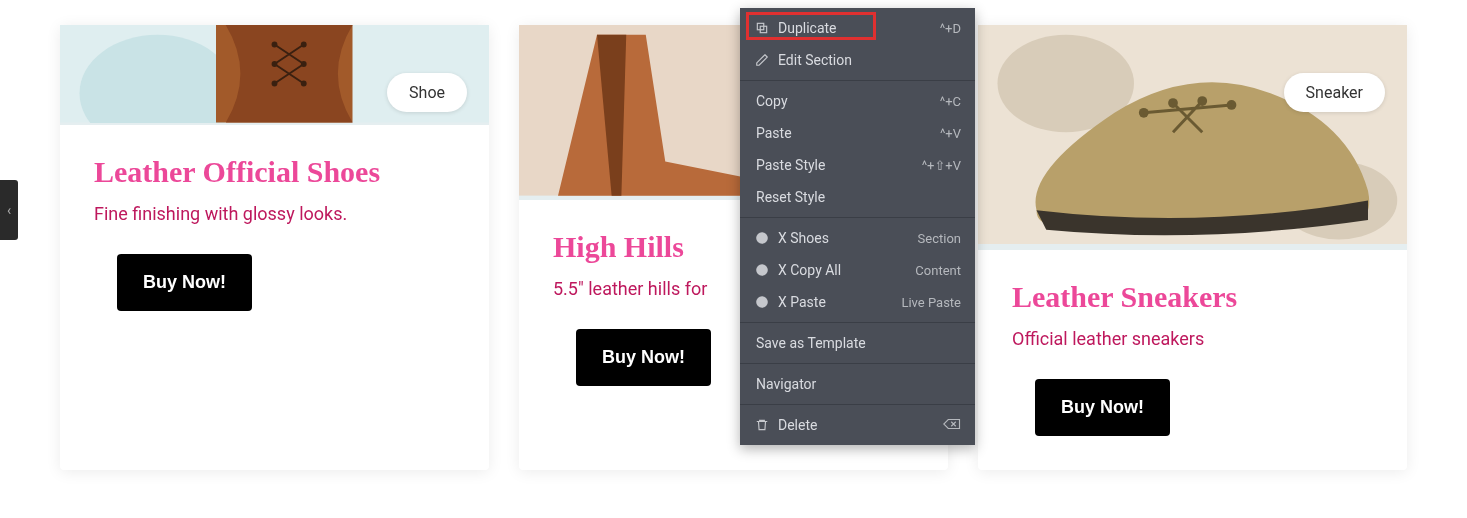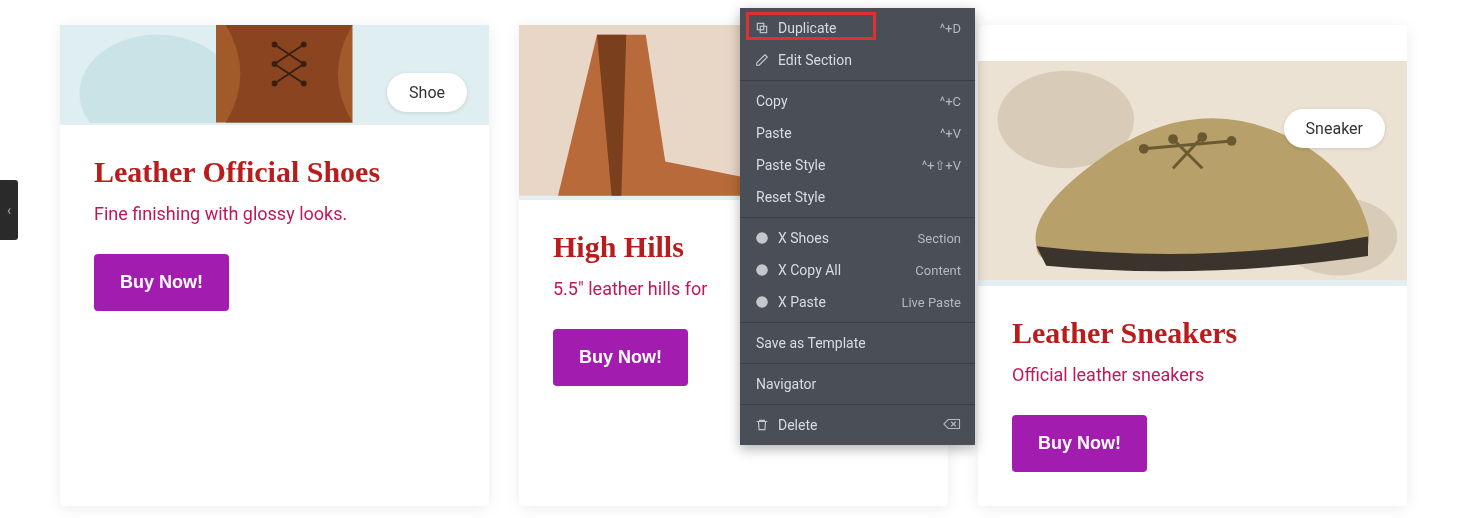--- a/index.html
+++ b/index.html
@@ -25,54 +25,55 @@
   }
   .card-img {
     height: 100px;
     position: relative;
     background: #e5eef0;
     display:flex;
     align-items:flex-end;
     justify-content:center;
   }
   .card.c2 .card-img { height: 175px; }
-  .card.c3 .card-img { height: 225px; margin-top: 36px; }
+  .card.c3 .card-img { height: 225px; }
   .badge {
     position: absolute;
     top: 48px;
     right: 22px;
     background: #fff;
     border-radius: 22px;
     padding: 10px 22px;
     font-size: 16px;
     color: #333;
     box-shadow: 0 1px 4px rgba(0,0,0,0.12);
   }
   .card-body { padding: 30px 34px 34px; }
   .card-title {
     font-family: Georgia, "Times New Roman", serif;
     font-size: 30px;
     font-weight: 700;
-    color: #b91c1c;
+    color: #ec4899;
     margin-bottom: 14px;
   }
   .card-desc {
     font-size: 18px;
     color: #be185d;
     margin-bottom: 30px;
   }
   .buy-btn {
-    background: #a21caf;
+    background: #000000;
     color: #fff;
     font-size: 18px;
     font-weight: 700;
     border: none;
     padding: 18px 26px;
     border-radius: 4px;
     cursor: pointer;
+    margin-left: 23px;
   }
   .side-tab {
     position: absolute;
     left: 0;
     top: 180px;
     width: 18px;
     height: 60px;
     background: #2a2a2a;
     color: #aaa;
     display:flex;

